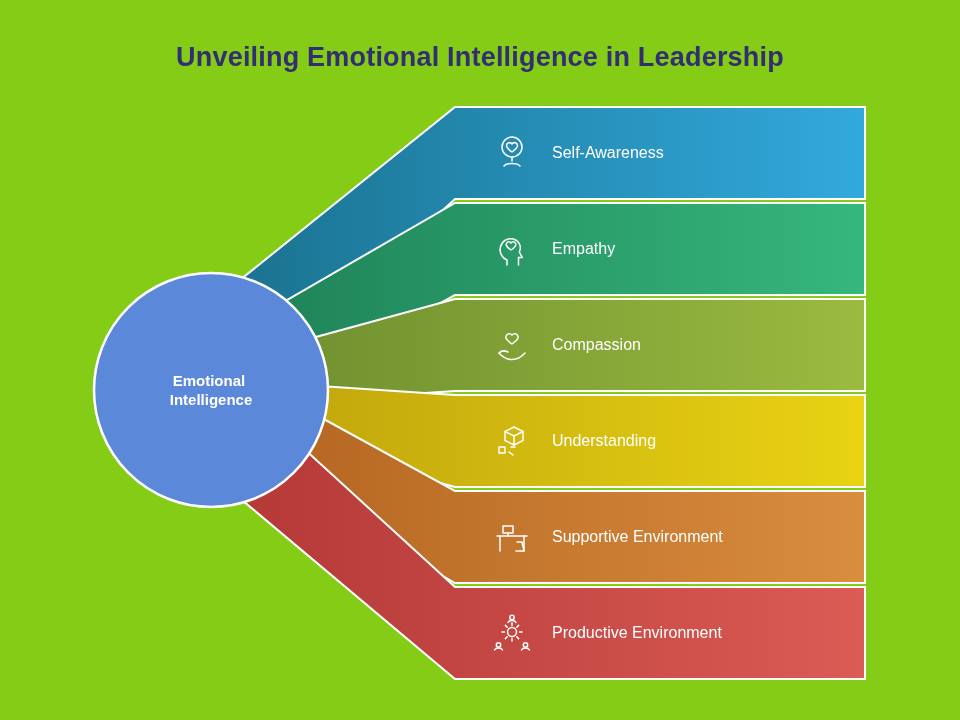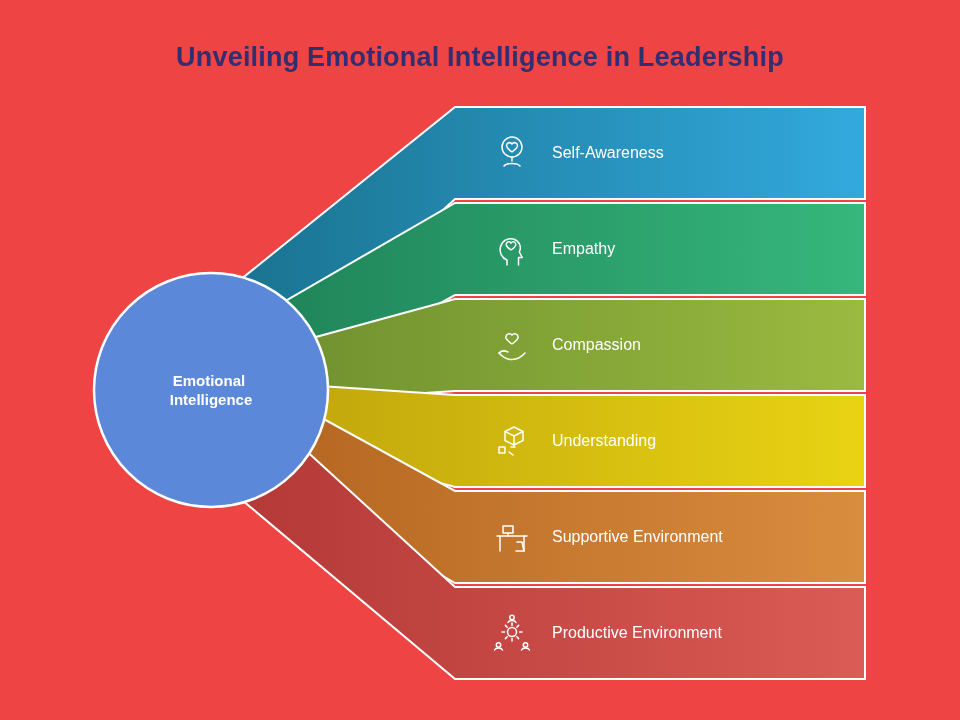--- a/index.html
+++ b/index.html
@@ -1,17 +1,17 @@
 <!DOCTYPE html>
 <html><head>
 <meta charset="utf-8">
 <style>
   html,body{margin:0;padding:0;background:#ffffff;}
   .stage{
-    width:960px;height:720px;position:relative;background:#ef4444;
+    width:960px;height:720px;position:relative;background:#84cc16;
     font-family:"Liberation Sans",sans-serif;overflow:hidden;
   }
   svg{display:block;}
   .title-text{
     font-family:"Liberation Sans",sans-serif;
     font-size:27px;font-weight:bold;letter-spacing:.2px;
   }
   .band-shape{stroke:#ffffff;stroke-width:2;}
   .band-label{
     fill:#ffffff;font-size:16px;font-family:"Liberation Sans",sans-serif;

